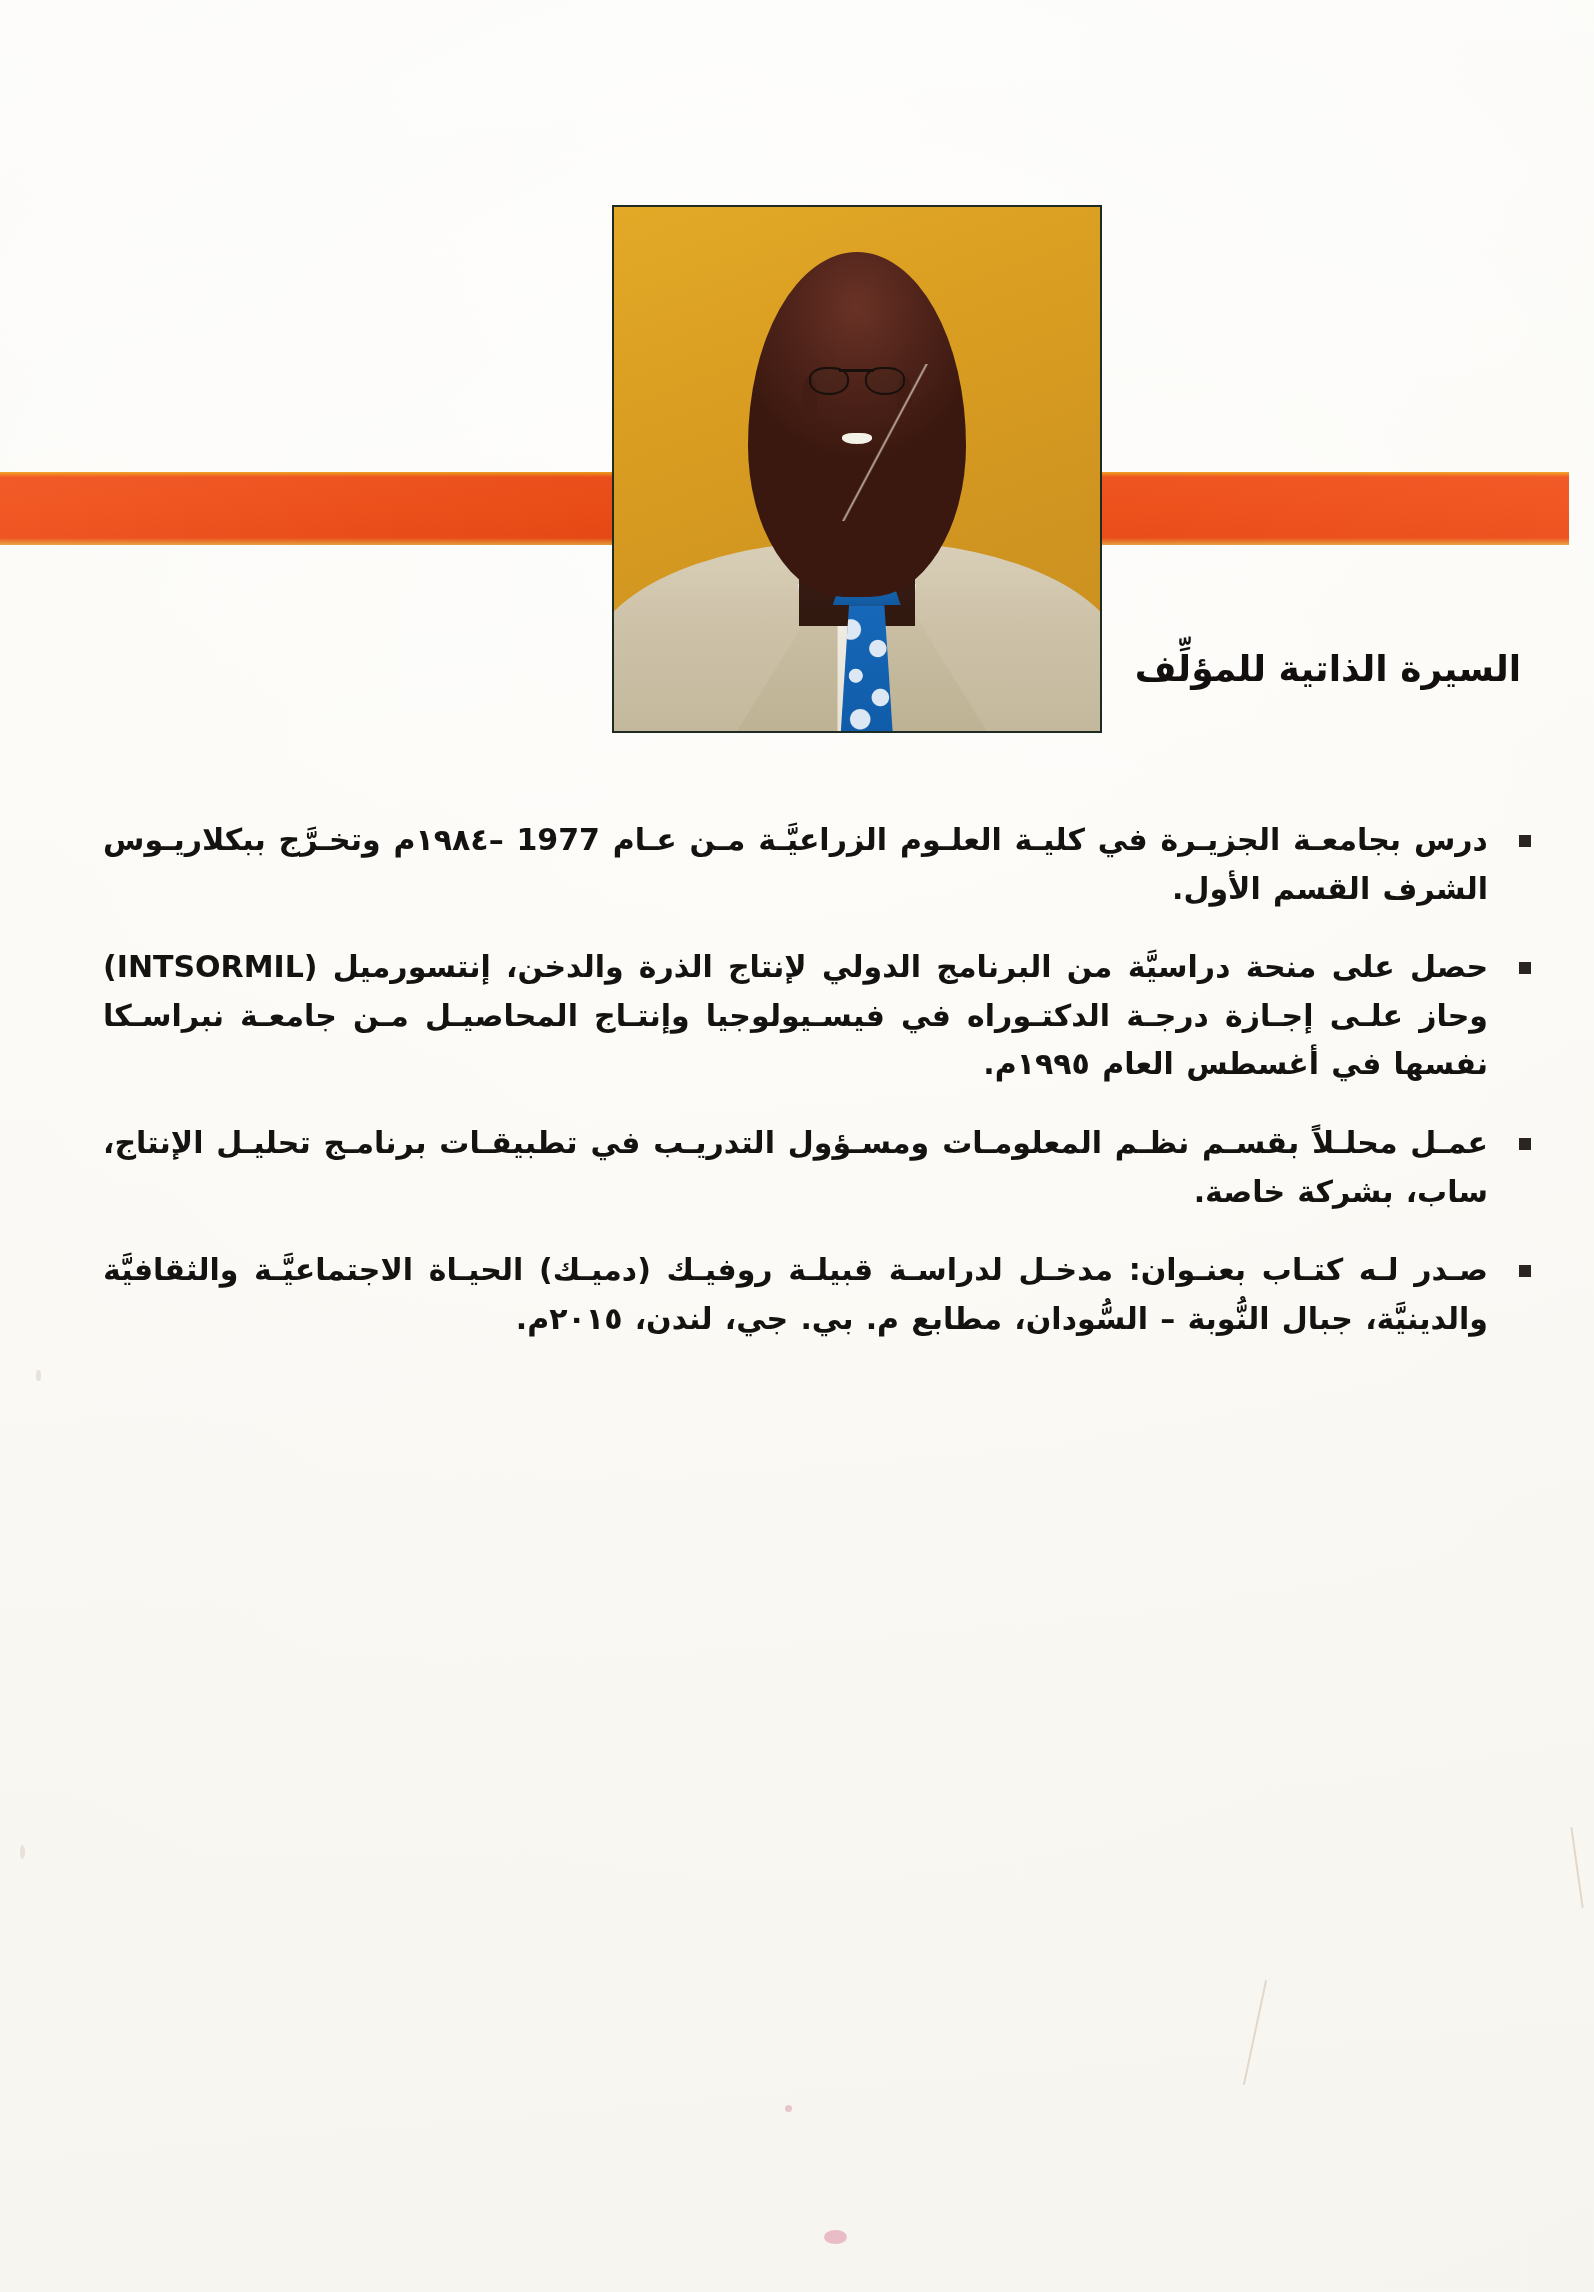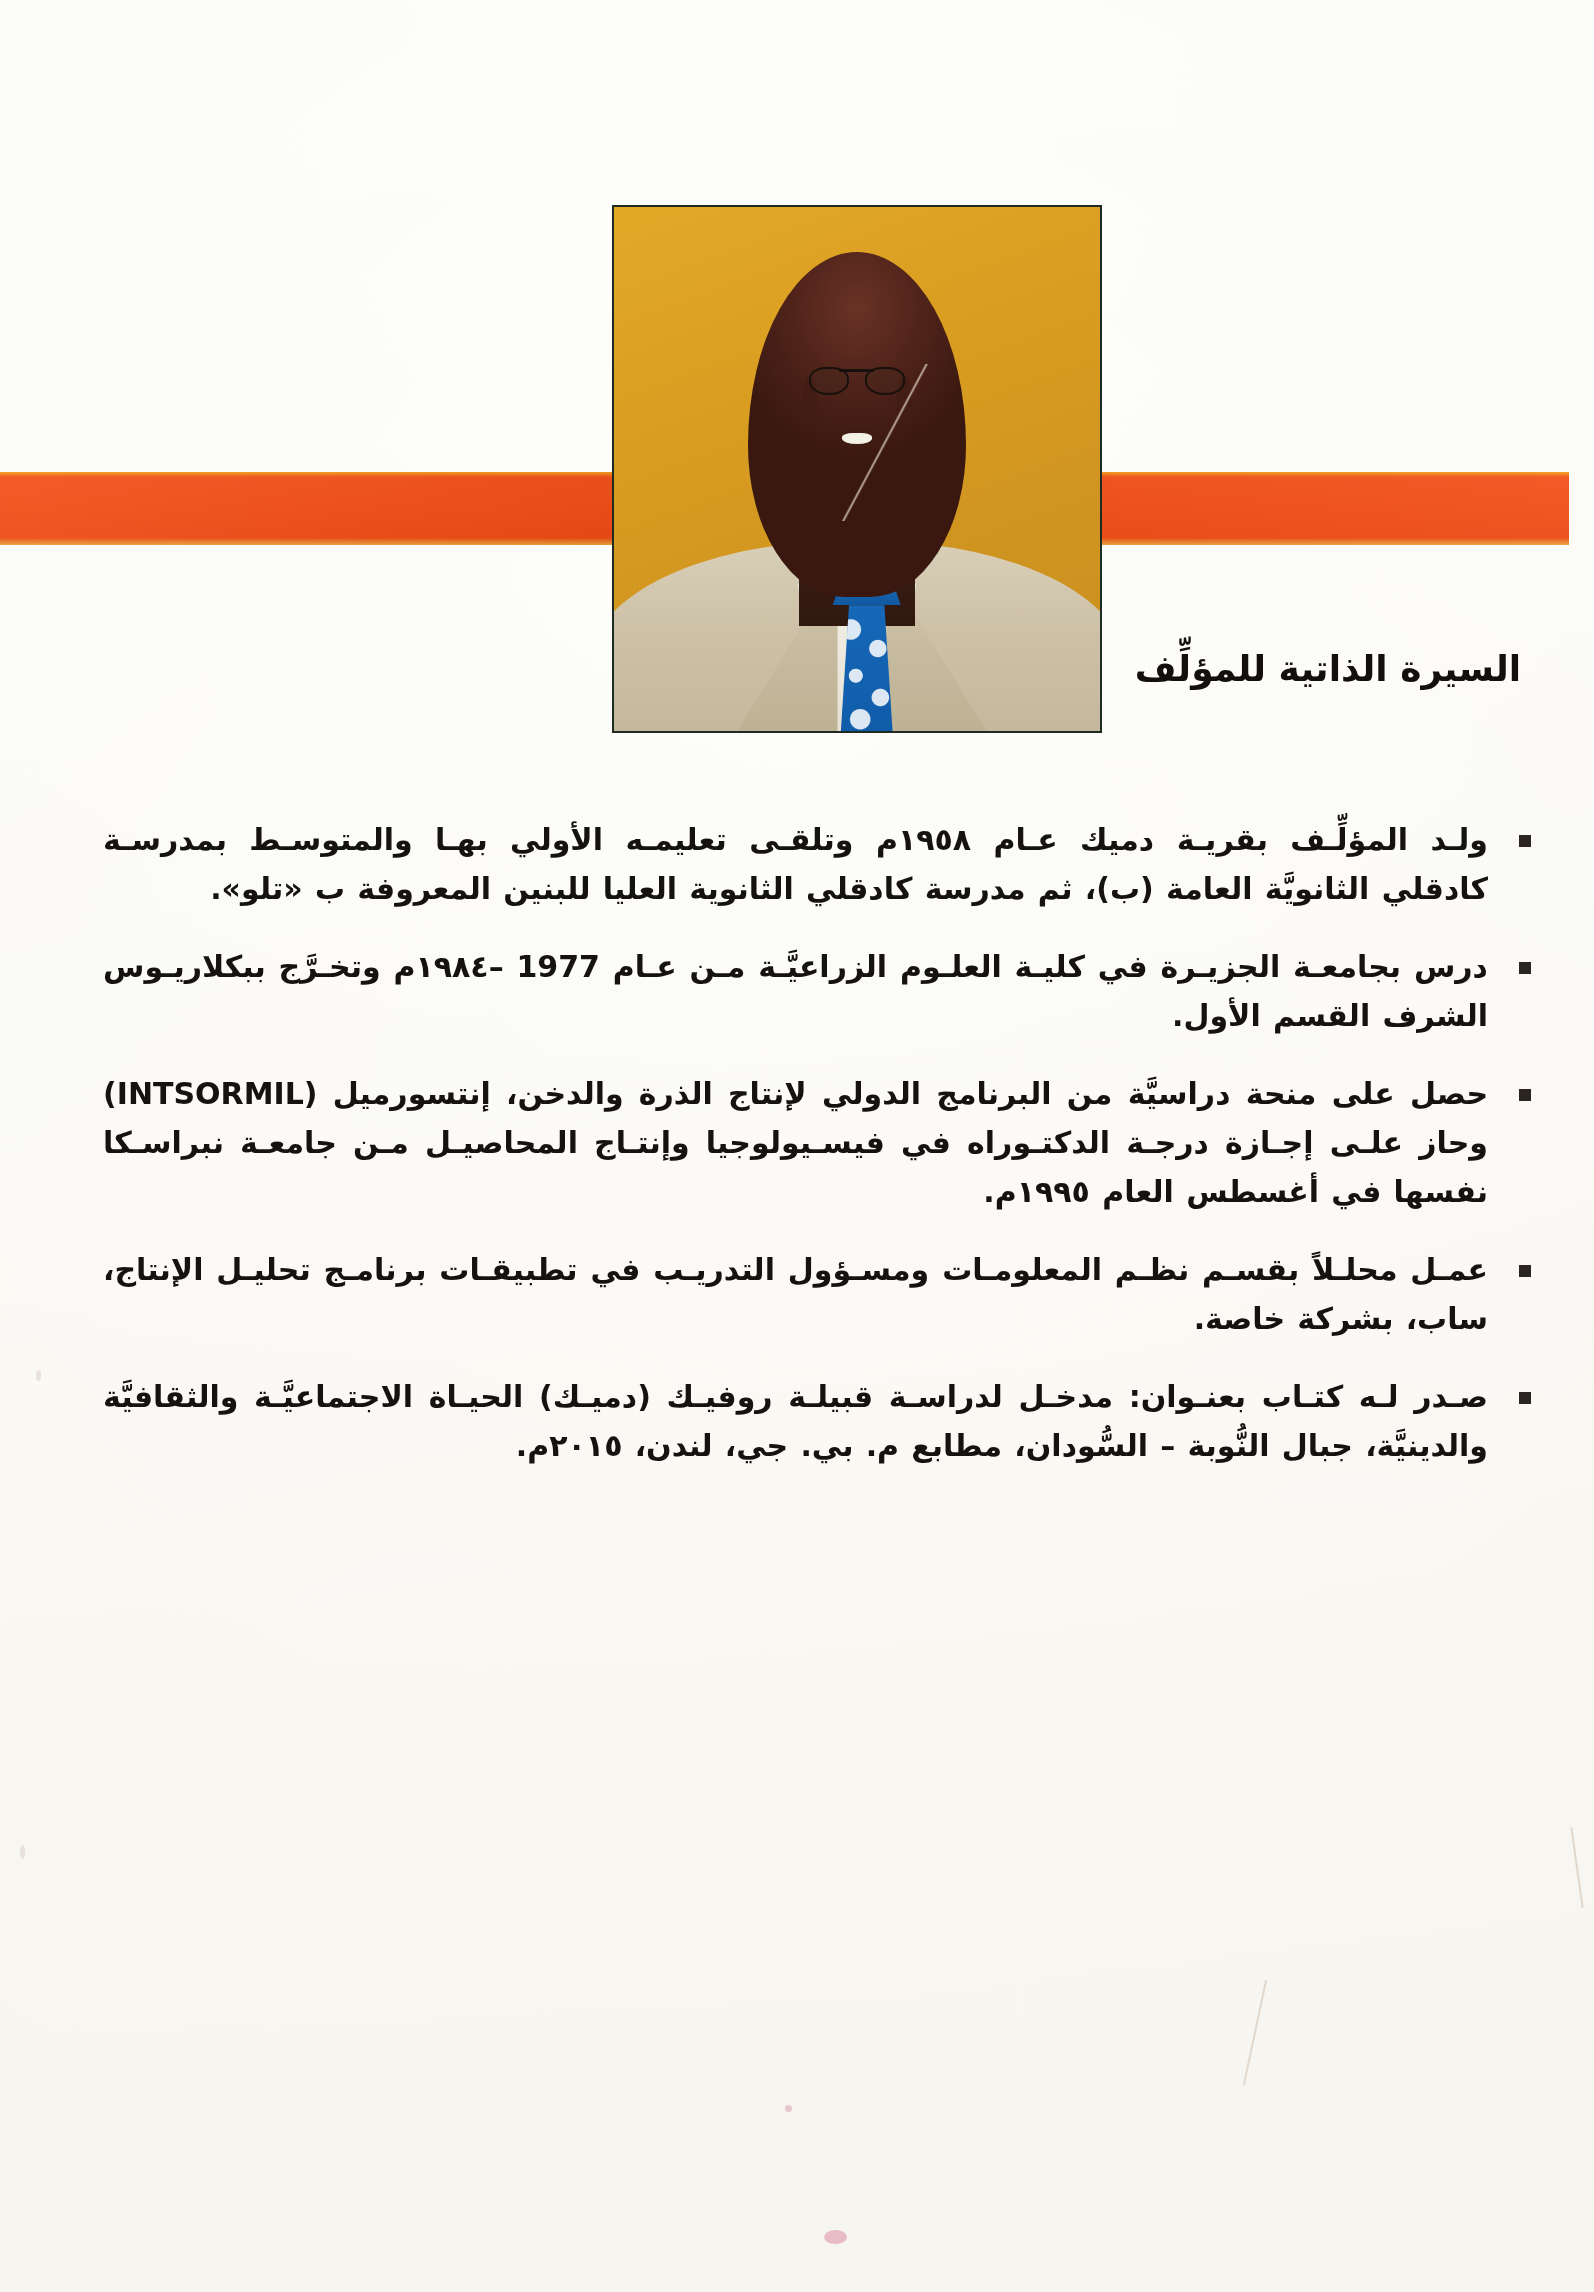--- a/index.html
+++ b/index.html
@@ -276,21 +276,20 @@
     </div>
     <div class="scratch"></div>
   </div>
 
   <div class="heading">السيرة الذاتية للمؤلِّف</div>
 
   <div class="bio-list">
 
     <p class="bio-item">
       <span class="sq"></span>
-      <span>ولـد المؤلِّـف بقريـة دميك عـام ١٩٥٨م وتلقـى تعليمـه الأولي بهـا والمتوسـط بمدرسـة كادقلي الثانويَّة العامة (ب)، ثم مدرسة كادقلي الثانوية العليا للبنين المعروفة ب «تلو».</span>
     </p>
 
     <p class="bio-item">
       <span class="sq"></span>
       <span>درس بجامعـة الجزيـرة في كليـة العلـوم الزراعيَّـة مـن عـام 1977 –١٩٨٤م وتخـرَّج ببكلاريـوس الشرف القسم الأول.</span>
     </p>
 
 
     <p class="bio-item">
       <span class="sq"></span>

